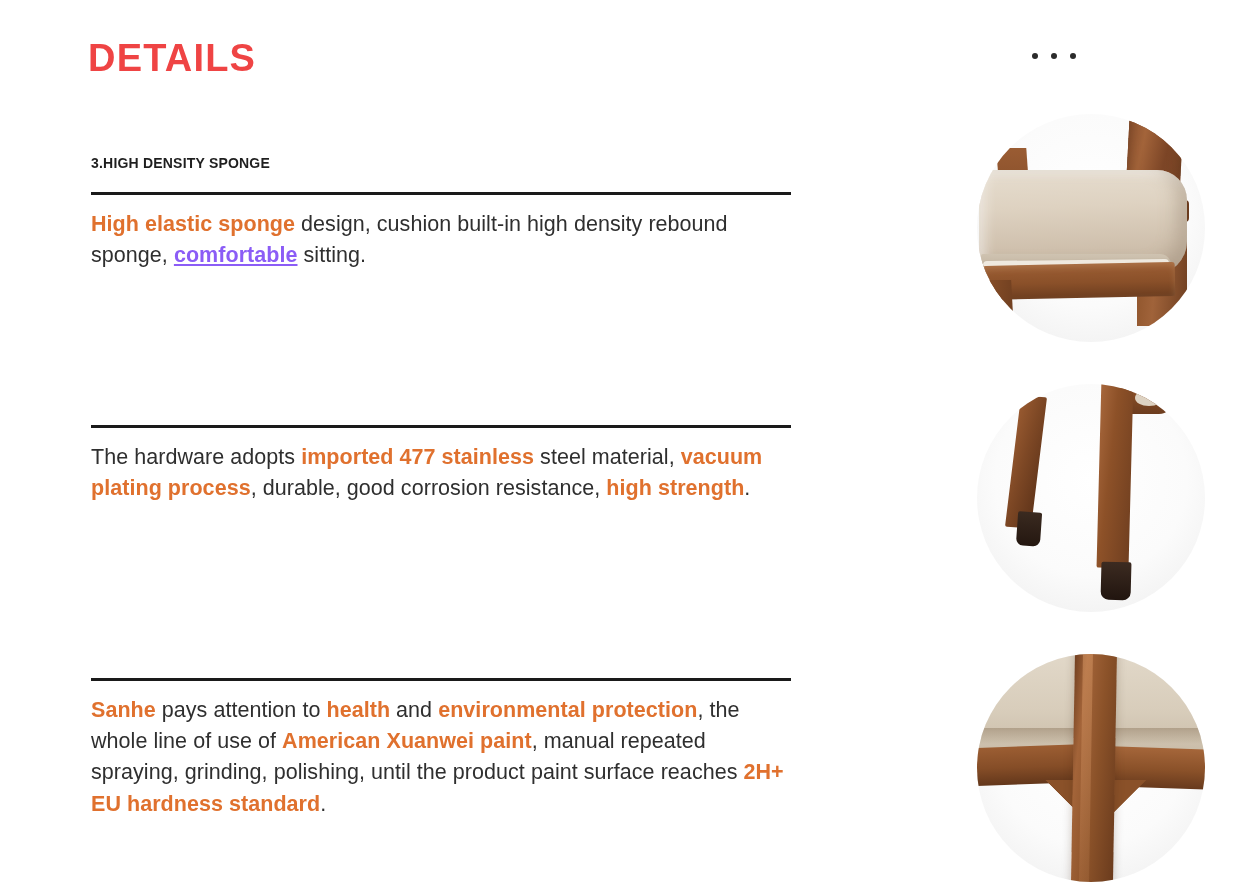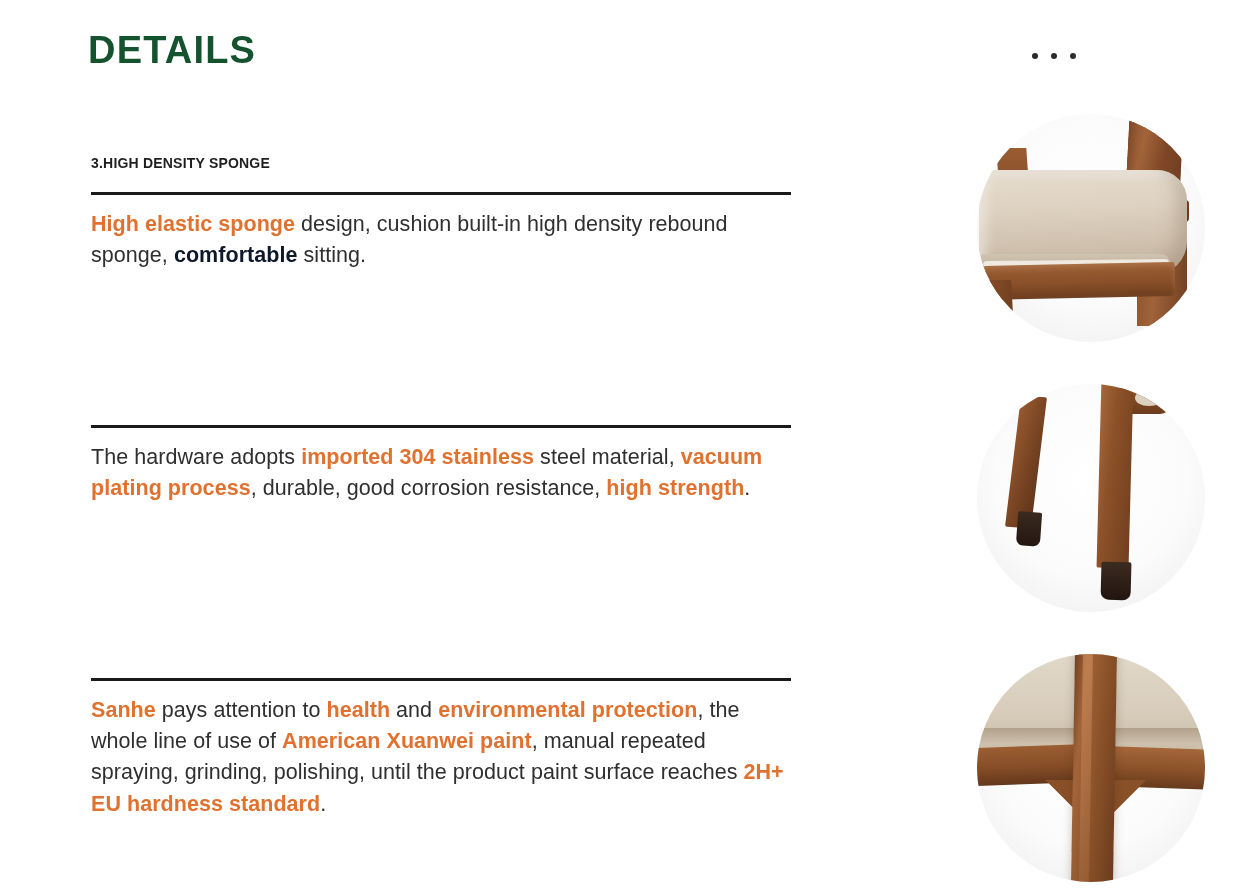--- a/index.html
+++ b/index.html
@@ -19,25 +19,25 @@
     position: relative;
     width: 1256px;
     height: 893px;
     background: #ffffff;
   }
 
   
   .page-title {
     position: absolute;
     left: 88px;
-    top: 6px;
+    top: 14px;
     font-size: 38px;
     font-weight: bold;
     letter-spacing: 1.2px;
-    color: #14532d;
+    color: #ef4444;
     line-height: 1.05;
     white-space: nowrap;
   }
 
   .ellipsis-menu {
     position: absolute;
     left: 1032px;
     top: 46px;
     width: 44px;
     height: 20px;
@@ -309,26 +309,26 @@
     <span class="dot"></span>
     <span class="dot"></span>
     <span class="dot"></span>
   </div>
 
   <div class="sections">
 
     <section class="section s1">
       <h2 class="section-heading">3.HIGH DENSITY SPONGE</h2>
       <div class="section-rule"></div>
-      <p class="section-body"><span class="hl" style="color: rgb(224, 113, 46);">High elastic sponge</span><span> design, cushion built-in high density rebound sponge, </span><span class="hl" style="color: #0f172a;">comfortable</span><span> sitting.</span></p>
+      <p class="section-body"><span class="hl" style="color: rgb(224, 113, 46);">High elastic sponge</span><span> design, cushion built-in high density rebound sponge, </span><span class="hl" style="color: #8b5cf6; text-decoration: underline;">comfortable</span><span> sitting.</span></p>
     </section>
 
     <section class="section s2">
       <div class="section-rule"></div>
-      <p class="section-body"><span>The hardware adopts </span><span class="hl" style="color: rgb(224, 113, 46);">imported 304 stainless</span><span> steel material, </span><span class="hl" style="color: rgb(224, 113, 46);">vacuum plating process</span><span>, durable, good corrosion resistance, </span><span class="hl" style="color: rgb(224, 113, 46);">high strength</span><span>.</span></p>
+      <p class="section-body"><span>The hardware adopts </span><span class="hl" style="color: rgb(224, 113, 46);">imported 477 stainless</span><span> steel material, </span><span class="hl" style="color: rgb(224, 113, 46);">vacuum plating process</span><span>, durable, good corrosion resistance, </span><span class="hl" style="color: rgb(224, 113, 46);">high strength</span><span>.</span></p>
     </section>
 
     <section class="section s3">
       <div class="section-rule"></div>
       <p class="section-body"><span class="hl" style="color: rgb(224, 113, 46);">Sanhe</span><span> pays attention to </span><span class="hl" style="color: rgb(224, 113, 46);">health</span><span> and </span><span class="hl" style="color: rgb(224, 113, 46);">environmental protection</span><span>, the whole line of use of </span><span class="hl" style="color: rgb(224, 113, 46);">American Xuanwei paint</span><span>, manual repeated spraying, grinding, polishing, until the product paint surface reaches </span><span class="hl" style="color: rgb(224, 113, 46);">2H+ EU hardness standard</span><span>.</span></p>
     </section>
 
   </div>
 
   <figure class="photo p1">

